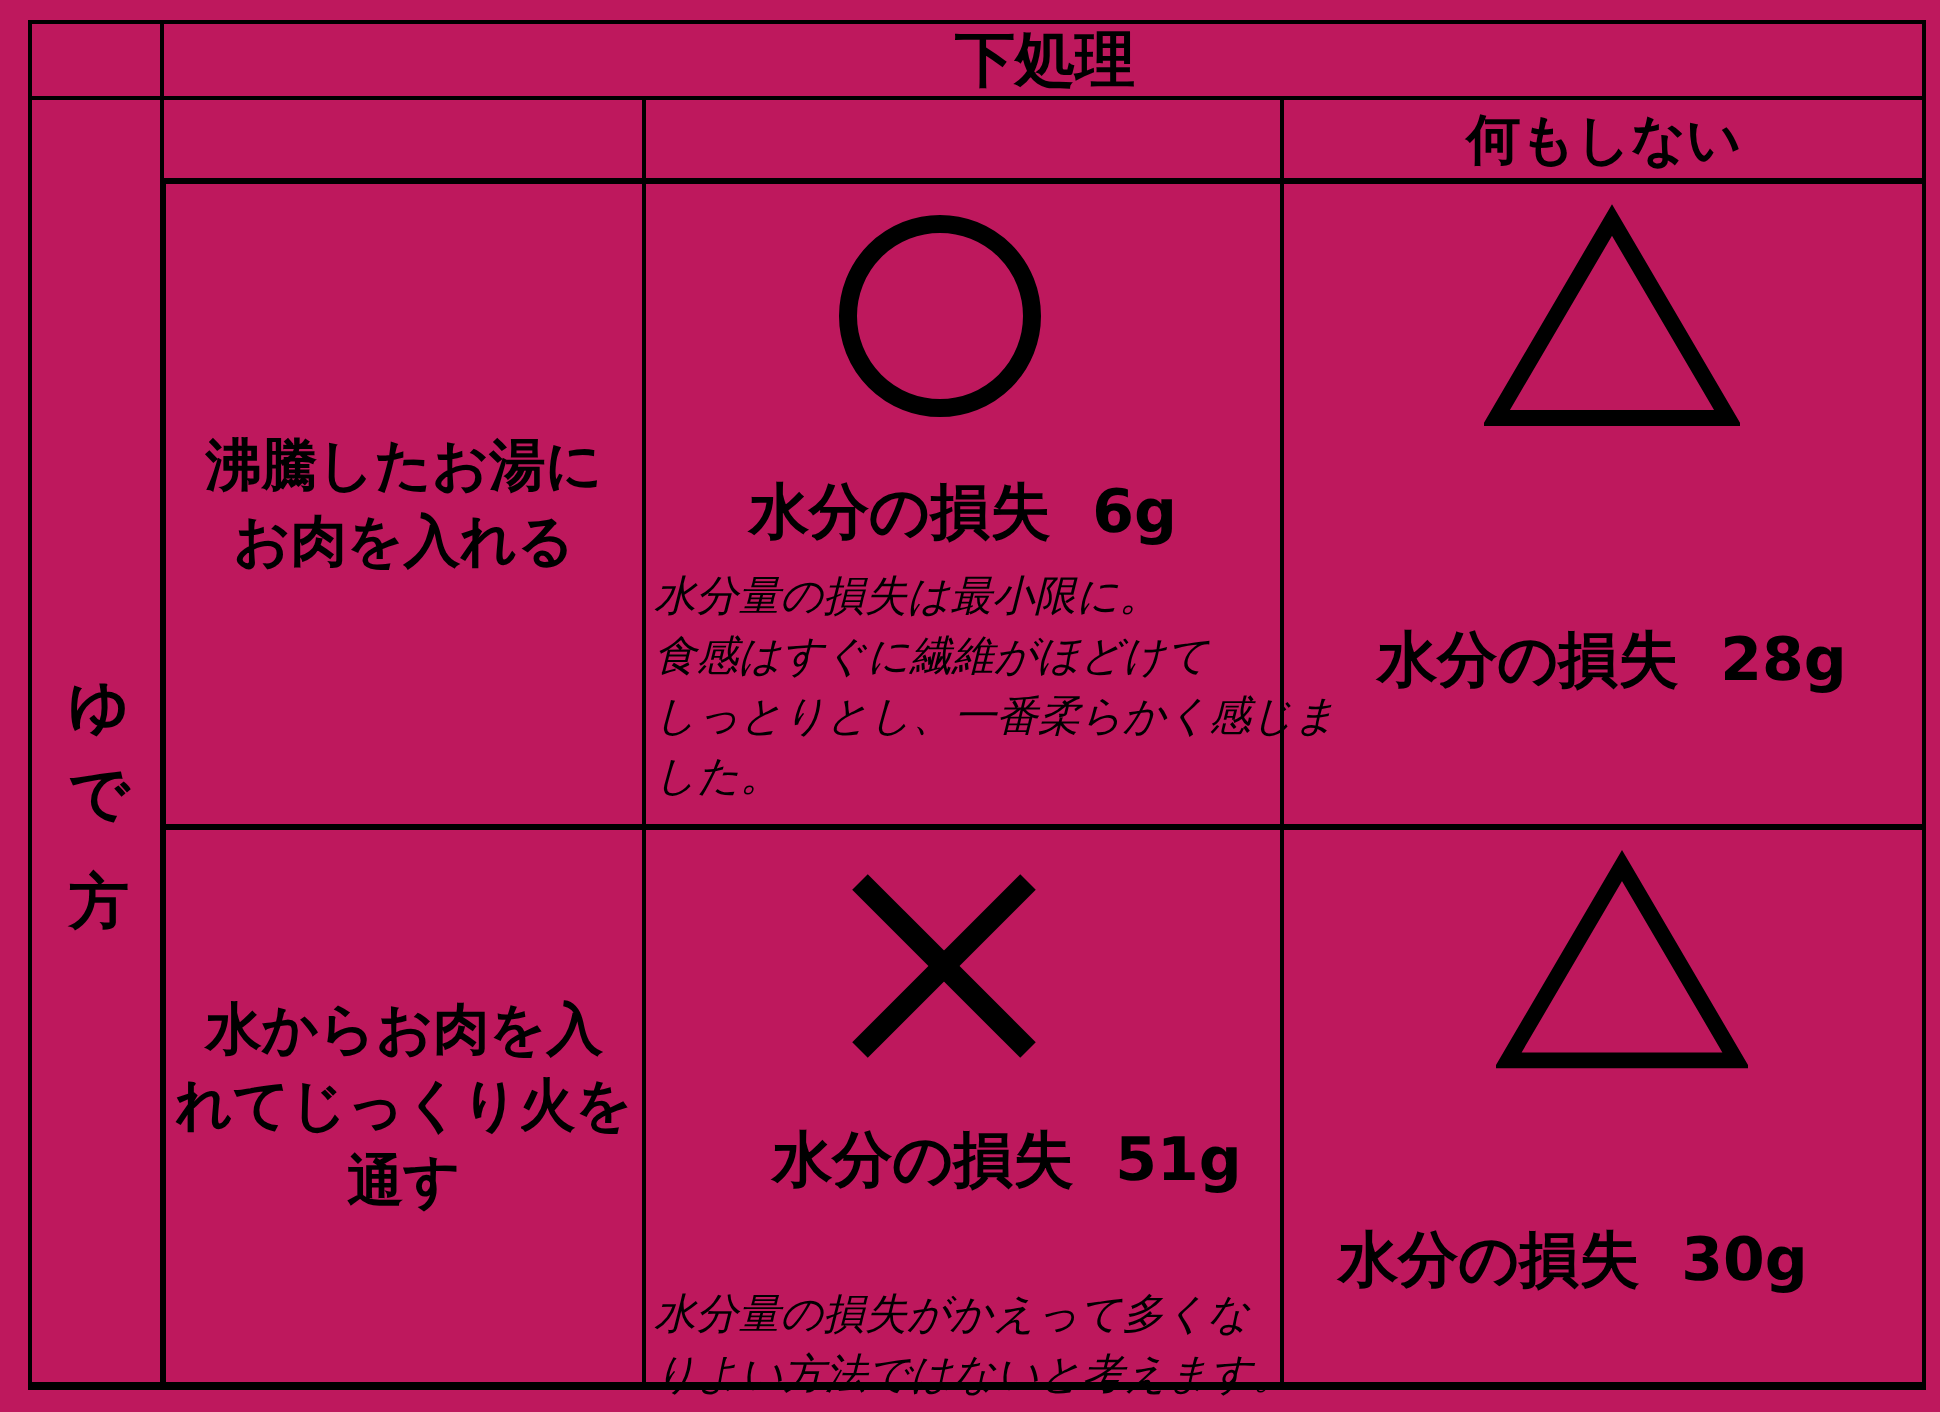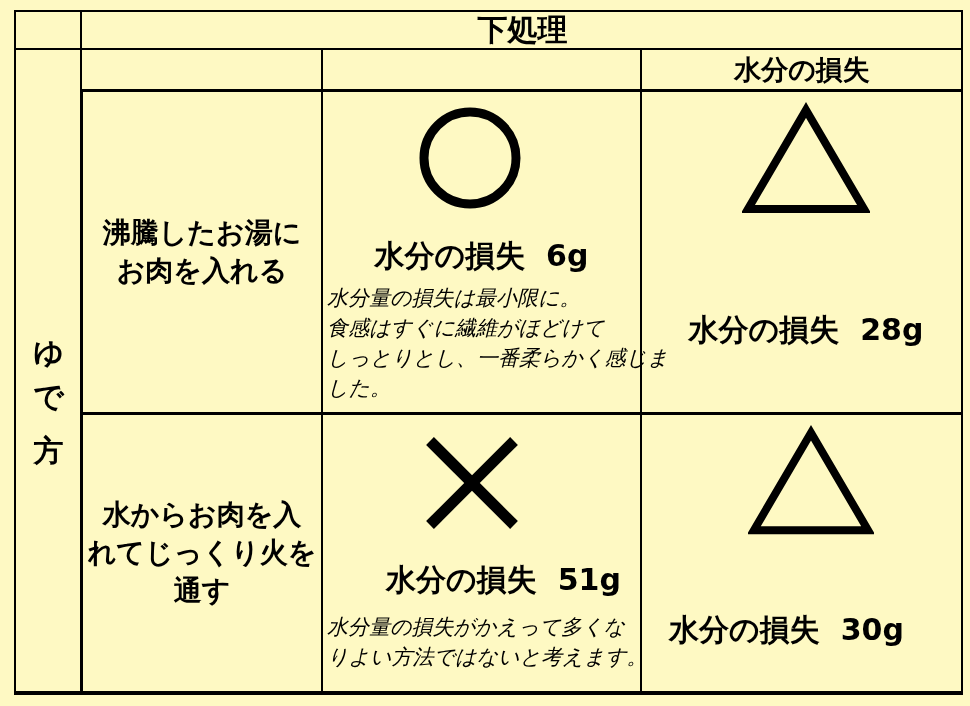--- a/index.html
+++ b/index.html
@@ -1,20 +1,20 @@
 <!DOCTYPE html>
 <html><head>
 <meta charset="utf-8">
 <style>
   html, body { margin: 0; padding: 0; background: #ffffff; }
   .canvas {
     position: relative;
     width: 970px;
     height: 706px;
-    background: #fef9c3;
+    background: #be185d;
     overflow: hidden;
     font-family: "DejaVu Sans", sans-serif;
     color: #000000;
   }
   .abs { position: absolute; }
   .line { position: absolute; background: #000000; }
   .outer-border {
     position: absolute;
     left: 14px; top: 10px; width: 949px; height: 685px;
     border: 2px solid #000000;
@@ -69,21 +69,21 @@
   <div class="line" style="left:321px; top:49px;  width:2px;   height:646px;"></div>
   <div class="line" style="left:640px; top:49px;  width:2px;   height:646px;"></div>
   <div class="line" style="left:80px;  top:89px;  width:883px; height:3px;"></div>
   <div class="line" style="left:80px;  top:89px;  width:3px;   height:606px;"></div>
   <div class="line" style="left:80px;  top:412px; width:883px; height:3px;"></div>
   <div class="line" style="left:14px;  top:691px; width:949px; height:4px;"></div>
 
   <div class="abs center-flex hdr-main" style="left:84px; top:12px; width:877px; height:36px;">下処理</div>
 
 
-  <div class="abs center-flex hdr-col" style="left:642px; top:50px; width:320px; height:40px;">水分の損失</div>
+  <div class="abs center-flex hdr-col" style="left:642px; top:50px; width:320px; height:40px;">何もしない</div>
 
   <div class="abs center-flex" style="left:16px; top:49px; width:64px; height:640px;">
     <span class="side-label">ゆで方</span>
   </div>
 
   <div class="abs center-flex row-label" style="left:84px; top:414px; width:236px; height:278px;">水からお肉を入
 れてじっくり火を
 通す</div>
 
   <div class="abs center-flex row-label" style="left:84px; top:91px; width:236px; height:322px;">沸騰したお湯に
@@ -107,21 +107,21 @@
     </div>
   <div class="abs result-line" style="left:642px; top:310px; width:328px;">水分の損失  28g</div>
 
   <div class="abs symbol-box" style="left:422px; top:434px; width:100px; height:98px;">
       <svg viewBox="0 0 100 98" preserveAspectRatio="xMidYMid meet">
         <line x1="8" y1="7" x2="92" y2="91" stroke="#000" stroke-width="11"></line>
         <line x1="92" y1="7" x2="8" y2="91" stroke="#000" stroke-width="11"></line>
       </svg>
     </div>
   <div class="abs result-line" style="left:323px; top:560px; width:361px;">水分の損失  51g</div>
-  <div class="abs note-text" style="left:327px; top:612px;">水分量の損失がかえって多くな
+  <div class="abs note-text" style="left:327px; top:642px;">水分量の損失がかえって多くな
 りよい方法ではないと考えます。</div>
 
   <div class="abs symbol-box" style="left:748px; top:424px; width:126px; height:112px;">
       <svg viewBox="0 0 128 112" preserveAspectRatio="xMidYMid meet">
         <polygon points="64,8 122,107 6,107" fill="none" stroke="#000" stroke-width="8" stroke-linejoin="miter"></polygon>
       </svg>
     </div>
   <div class="abs result-line" style="left:642px; top:610px; width:289px;">水分の損失  30g</div>
 
 </div>

